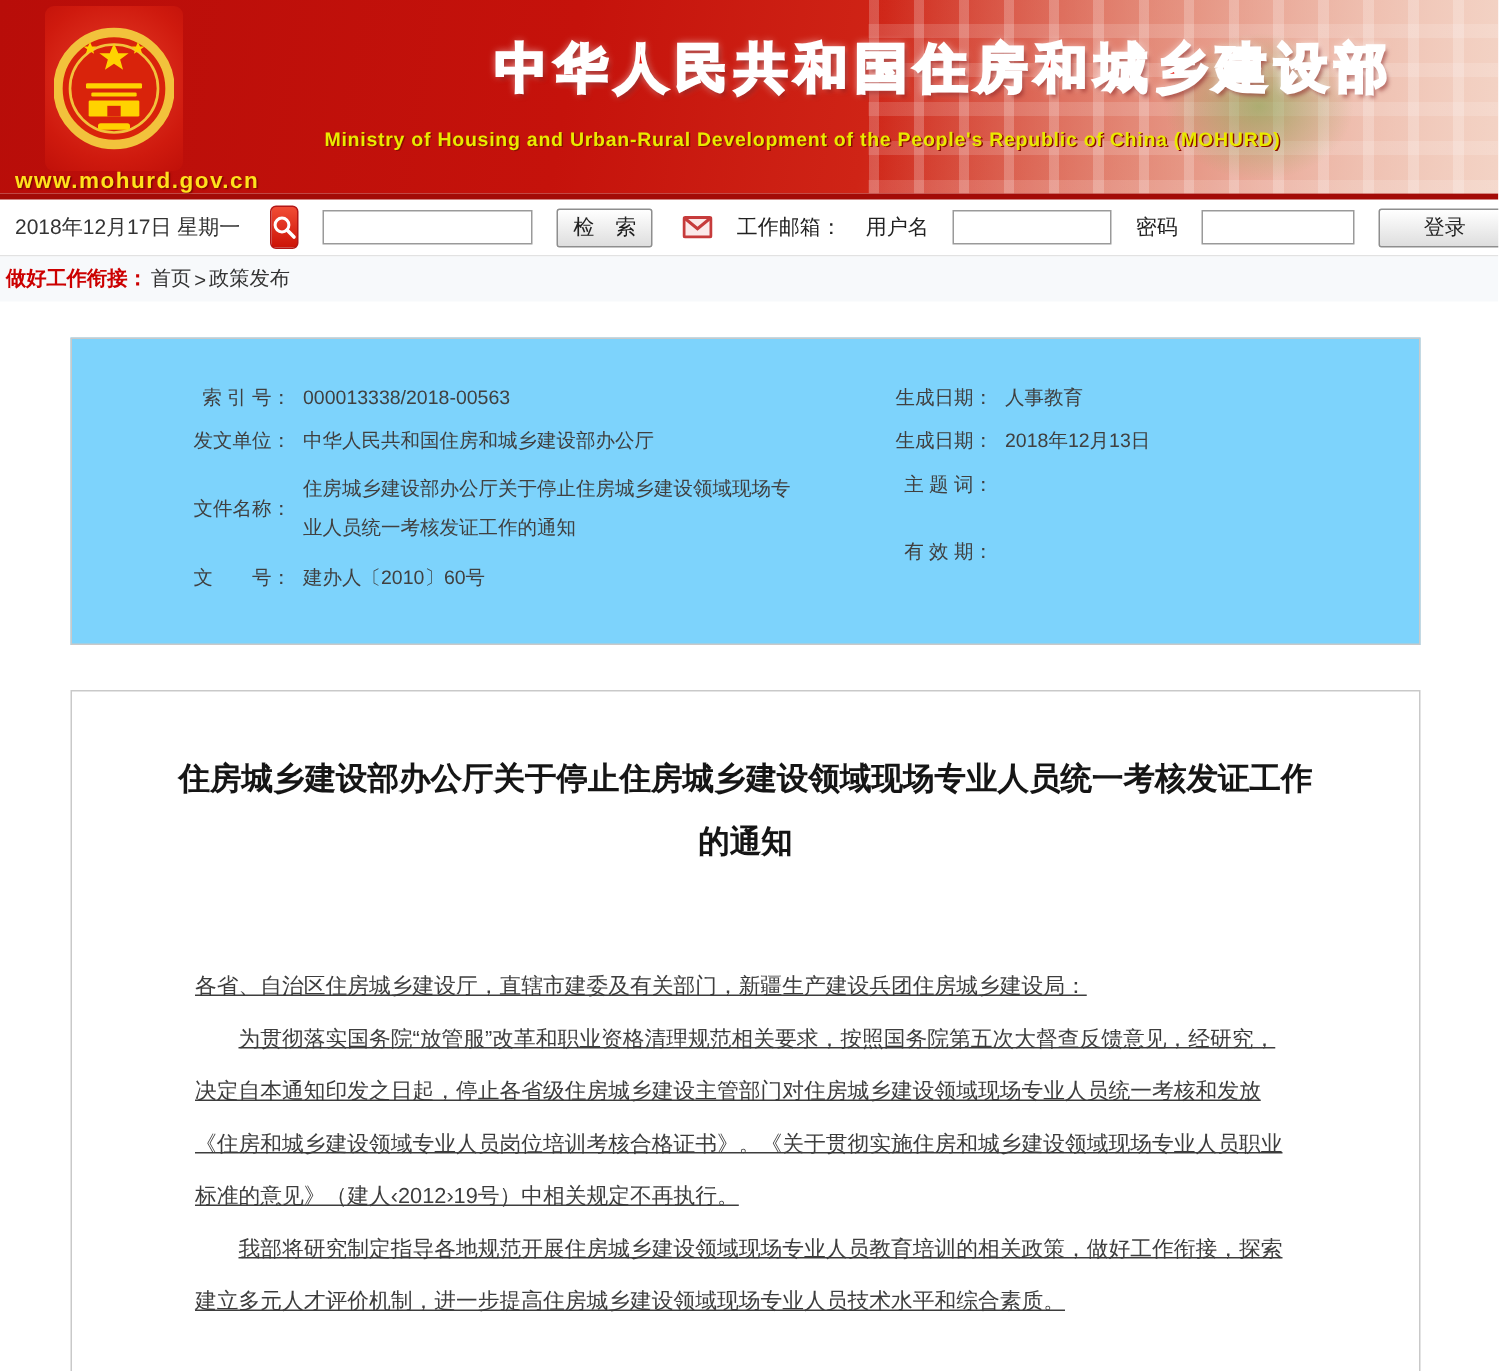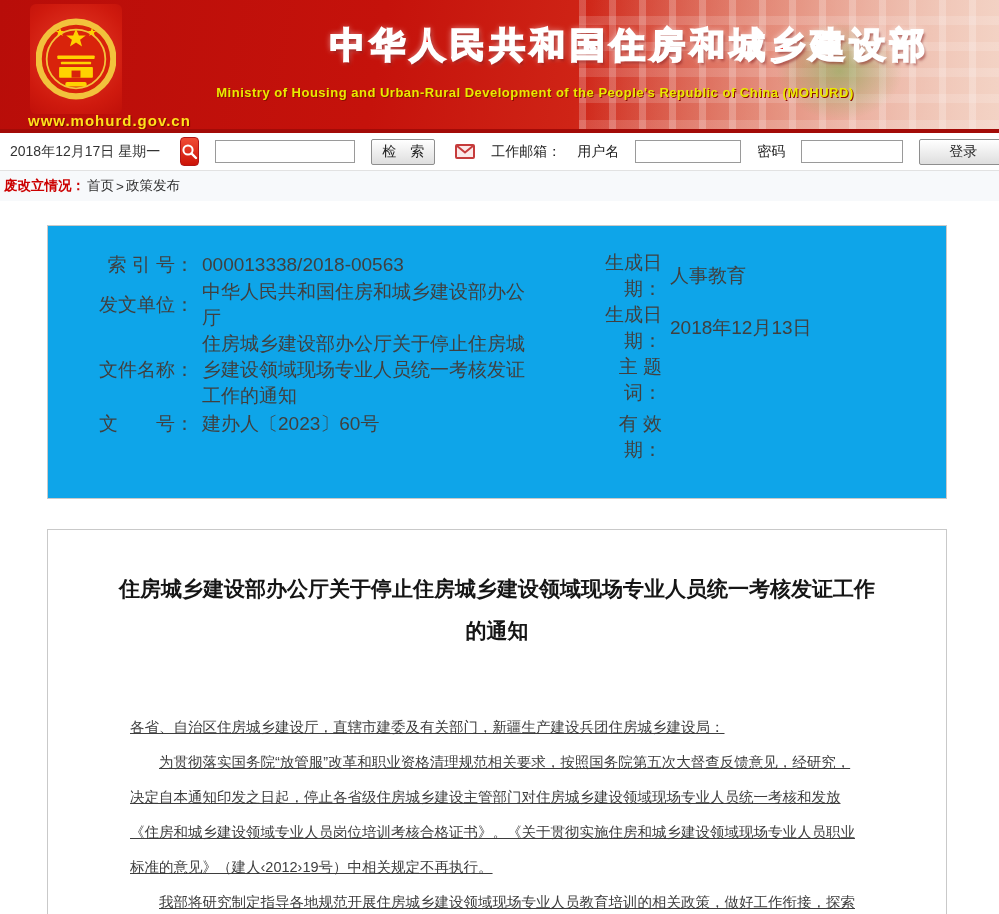--- a/index.html
+++ b/index.html
@@ -17,21 +17,21 @@
     position:absolute; right:0; top:0; width:420px; height:100%;
     background:
       radial-gradient(90px 70px at 62% 55%, rgba(120,165,70,.55), rgba(120,165,70,0) 70%),
       repeating-linear-gradient(90deg, rgba(255,255,255,.22) 0 7px, rgba(255,255,255,0) 7px 30px),
       repeating-linear-gradient(0deg, rgba(255,255,255,.15) 0 9px, rgba(255,255,255,0) 9px 26px),
       linear-gradient(90deg, rgba(238,190,175,0) 0%, rgba(238,190,175,.55) 55%, rgba(244,214,200,.85) 100%);
   }
   .emblem { position:absolute; left:30px; top:4px; width:92px; height:110px;
     background: radial-gradient(circle at 50% 45%, #e8402a 0%, #cf1a0e 70%, #c01009 100%);
     border-radius:6px; display:flex; align-items:center; justify-content:center; }
-  .site-url { position:absolute; left:28px; top:112px; color:#ffe11c; font-weight:bold;
+  .site-url { position:absolute; left:10px; top:112px; color:#ffe11c; font-weight:bold;
     font-size:15px; letter-spacing:1px; text-shadow:1px 1px 1px #7a0600; }
   .header-text { position:absolute; left:140px; top:22px; width:790px; text-align:center; }
   .site-title {
     font-size:35px; font-weight:bold; letter-spacing:5px; color:#e8150d; white-space:nowrap;
     -webkit-text-stroke:2px #ffffff;
     text-shadow: 2px 3px 3px rgba(120,0,0,.55), 0 0 6px rgba(255,255,255,.8);
     text-align: right;
   }
   .site-subtitle { margin-top:16px; font-size:13px; font-weight:bold; color:#e9ea00;
     letter-spacing:.5px; text-shadow:1px 1px 0 #8b0f00; }
@@ -55,22 +55,22 @@
   .tb-link { color:#333; text-decoration:none; cursor:pointer; font-size:13.5px; }
   .tb-icon { display:flex; align-items:center; }
 
   
   .breadcrumb { height:30px; background:#f7f9fb; display:flex; align-items:center;
     padding-left:4px; font-size:13.5px; color:#333; gap:2px; }
   .bc-prefix { color:#cc0000; font-weight:bold; }
   .bc-link { color:#333; text-decoration:none; cursor:pointer; }
 
   
-  .meta-card { width:900px; margin:24px 0 0 47px; border:1px solid #c9c9c9; background:#0ea5e9;
-    padding:24px 0 30px 0; display:flex; font-size:19px; color:#404040;justify-content:flex-end; }
+  .meta-card { width:900px; margin:24px 0 0 47px; border:1px solid #c9c9c9; background:#7dd3fc;
+    padding:24px 0 30px 0; display:flex; font-size:13px; color:#404040;justify-content:flex-end; }
   .meta-col-left { width:528px; padding-left:46px; }
   .meta-col-right { flex:1; }
   .meta-row { min-height:29px; display:flex; align-items:center; }
   .meta-row.tall { min-height:62px; }
   .meta-label { display:inline-block; width:100px; text-align:right; flex:0 0 100px; }
   .meta-col-right .meta-label { width:86px; flex:0 0 86px; }
   .meta-value { padding-left:8px; line-height:26px; }
   .meta-col-left .meta-value { max-width:345px; }
 
   
@@ -149,21 +149,21 @@
             <circle cx="4.6" cy="11.4" r="1.7" fill="#fff"></circle>
             <path d="M3 6.5 A6.5 6.5 0 0 1 9.5 13" fill="none" stroke="#fff" stroke-width="1.8"></path>
             <path d="M3 2.8 A10.2 10.2 0 0 1 13.2 13" fill="none" stroke="#fff" stroke-width="1.8"></path>
           </svg>
       </span>
       <a class="tb-link">收藏本站</a>
     </span>
   </div>
 
   <div class="breadcrumb">
-    <span class="bc-prefix">废改立情况：</span>
+    <span class="bc-prefix">做好工作衔接：</span>
     <a class="bc-link">首页</a>
     <span>&gt;</span>
     <a class="bc-link">政策发布</a>
   </div>
 
   <main>
 
     <section class="meta-card">
       <div class="meta-col-left">
         <div class="meta-row">
@@ -173,21 +173,21 @@
         <div class="meta-row">
           <span class="meta-label">发文单位：</span>
           <span class="meta-value">中华人民共和国住房和城乡建设部办公厅</span>
         </div>
         <div class="meta-row tall">
           <span class="meta-label">文件名称：</span>
           <span class="meta-value">住房城乡建设部办公厅关于停止住房城乡建设领域现场专业人员统一考核发证工作的通知</span>
         </div>
         <div class="meta-row">
           <span class="meta-label">文　　号：</span>
-          <span class="meta-value">建办人〔2023〕60号</span>
+          <span class="meta-value">建办人〔2010〕60号</span>
         </div>
       </div>
       <div class="meta-col-right">
         <div class="meta-row">
           <span class="meta-label">生成日期：</span>
           <span class="meta-value">人事教育</span>
         </div>
         <div class="meta-row">
           <span class="meta-label">生成日期：</span>
           <span class="meta-value">2018年12月13日</span>

